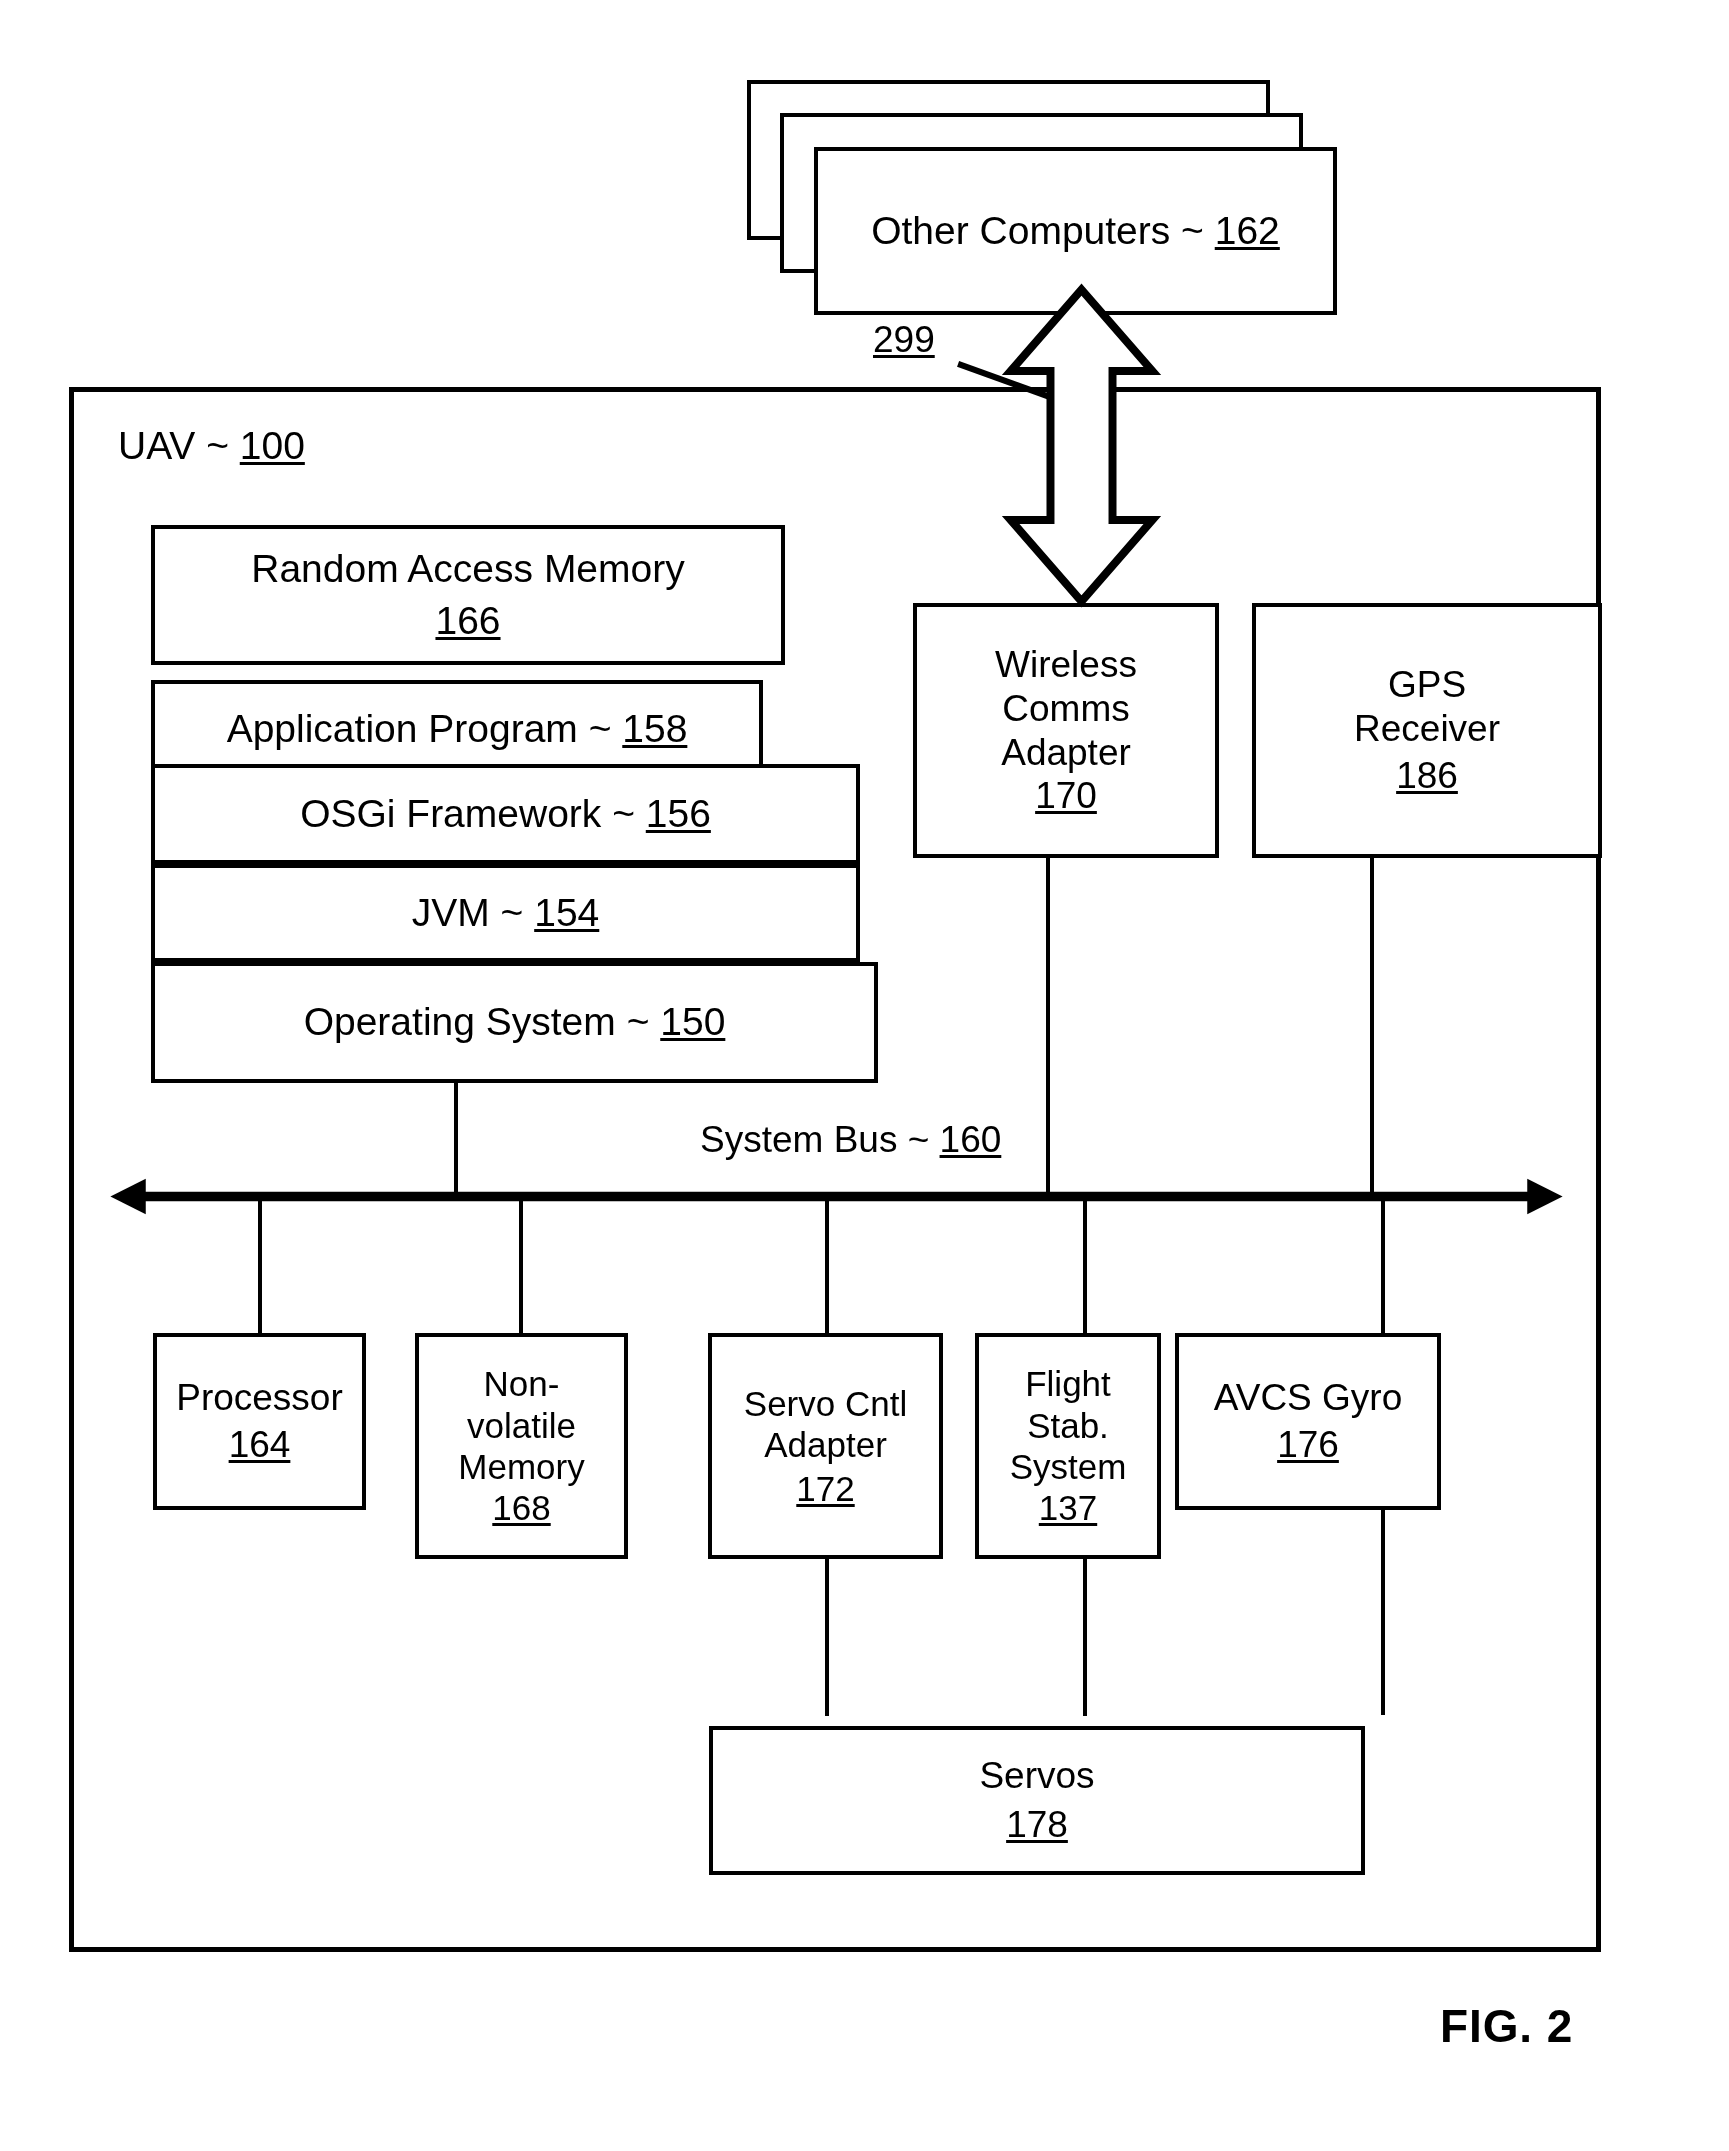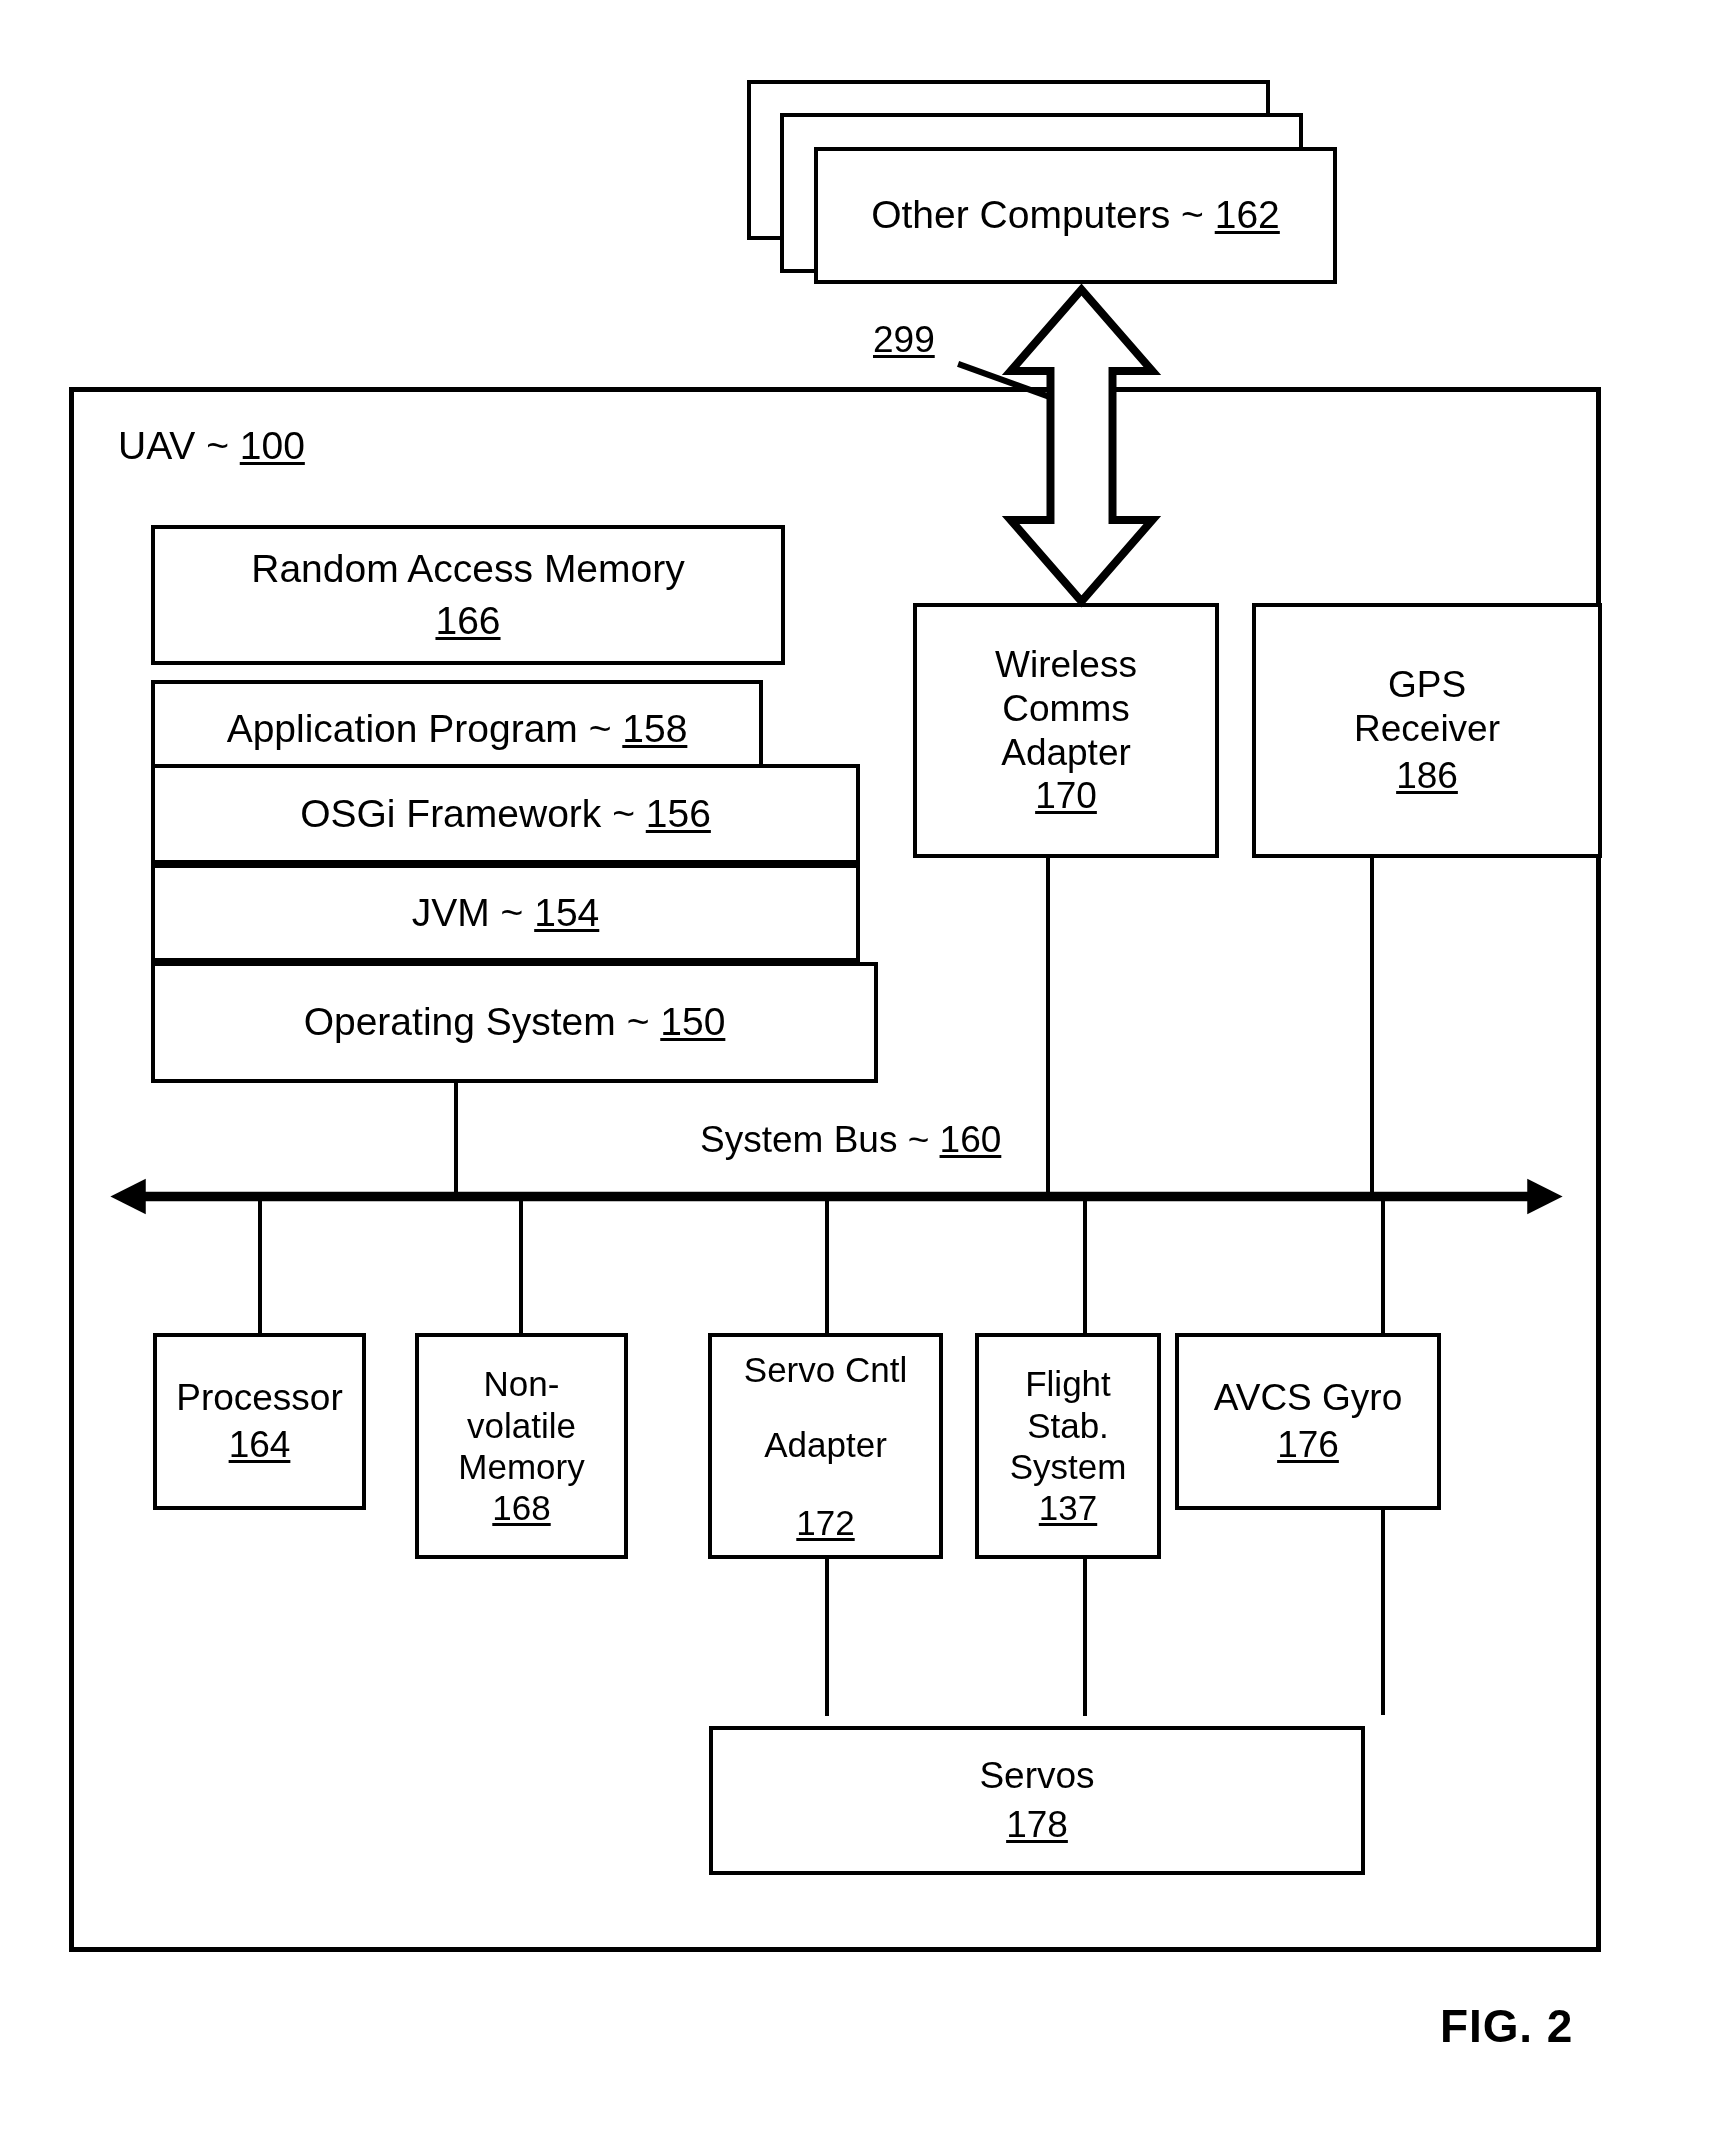--- a/index.html
+++ b/index.html
@@ -21,21 +21,21 @@
   .fig{position:absolute;font-weight:bold;font-size:46px;letter-spacing:0.9px;}
   svg.arrow{position:absolute;overflow:visible;}
 </style>
 </head>
 <body>
 
 <div class="stage">
 
   <div class="box" style="left:747px;top:80px;width:523px;height:160px;z-index:1;"></div>
   <div class="box" style="left:780px;top:113px;width:523px;height:160px;z-index:2;"></div>
-  <div class="box" style="left:814px;top:147px;width:523px;height:137px;z-index:3;">
+  <div class="box" style="left:814px;top:147px;width:523px;height:168px;z-index:3;">
     <span class="ln f44">
       <span>Other Computers ~ </span><u class="num">162</u>
     </span>
   </div>
 
   <div class="txt f42" style="left:873px;top:319px;z-index:6;">
     <u class="num">299</u>
   </div>
   <svg class="arrow" style="left:958px;top:355px;width:115px;height:53px;z-index:6;" viewBox="0 0 130 60" width="115" height="53">
     <line x1="0" y1="10" x2="105" y2="48" stroke="#000" stroke-width="7"></line>
@@ -118,21 +118,21 @@
     <span class="ln f42" style="margin-top:3.5px;"><u class="num">164</u></span>
   </div>
 
   <div class="box" style="left:415px;top:1333px;width:213px;height:226px;">
     <span class="ln f40">Non-</span>
     <span class="ln f40">volatile</span>
     <span class="ln f40">Memory</span>
     <span class="ln f40"><u class="num">168</u></span>
   </div>
 
-  <div class="box" style="left:708px;top:1333px;width:235px;height:226px;gap:34px;">
+  <div class="box" style="left:708px;top:1333px;width:235px;height:226px;">
     <span class="ln f40">Servo Cntl</span>
     <span class="ln f40">Adapter</span>
     <span class="ln f40" style="margin-top:1.8px;"><u class="num">172</u></span>
   </div>
   <div class="line vl" style="left:825px;top:1556px;height:160px;"></div>
 
   <div class="box" style="left:975px;top:1333px;width:186px;height:226px;">
     <span class="ln f40">Flight</span>
     <span class="ln f40">Stab.</span>
     <span class="ln f40">System</span>

